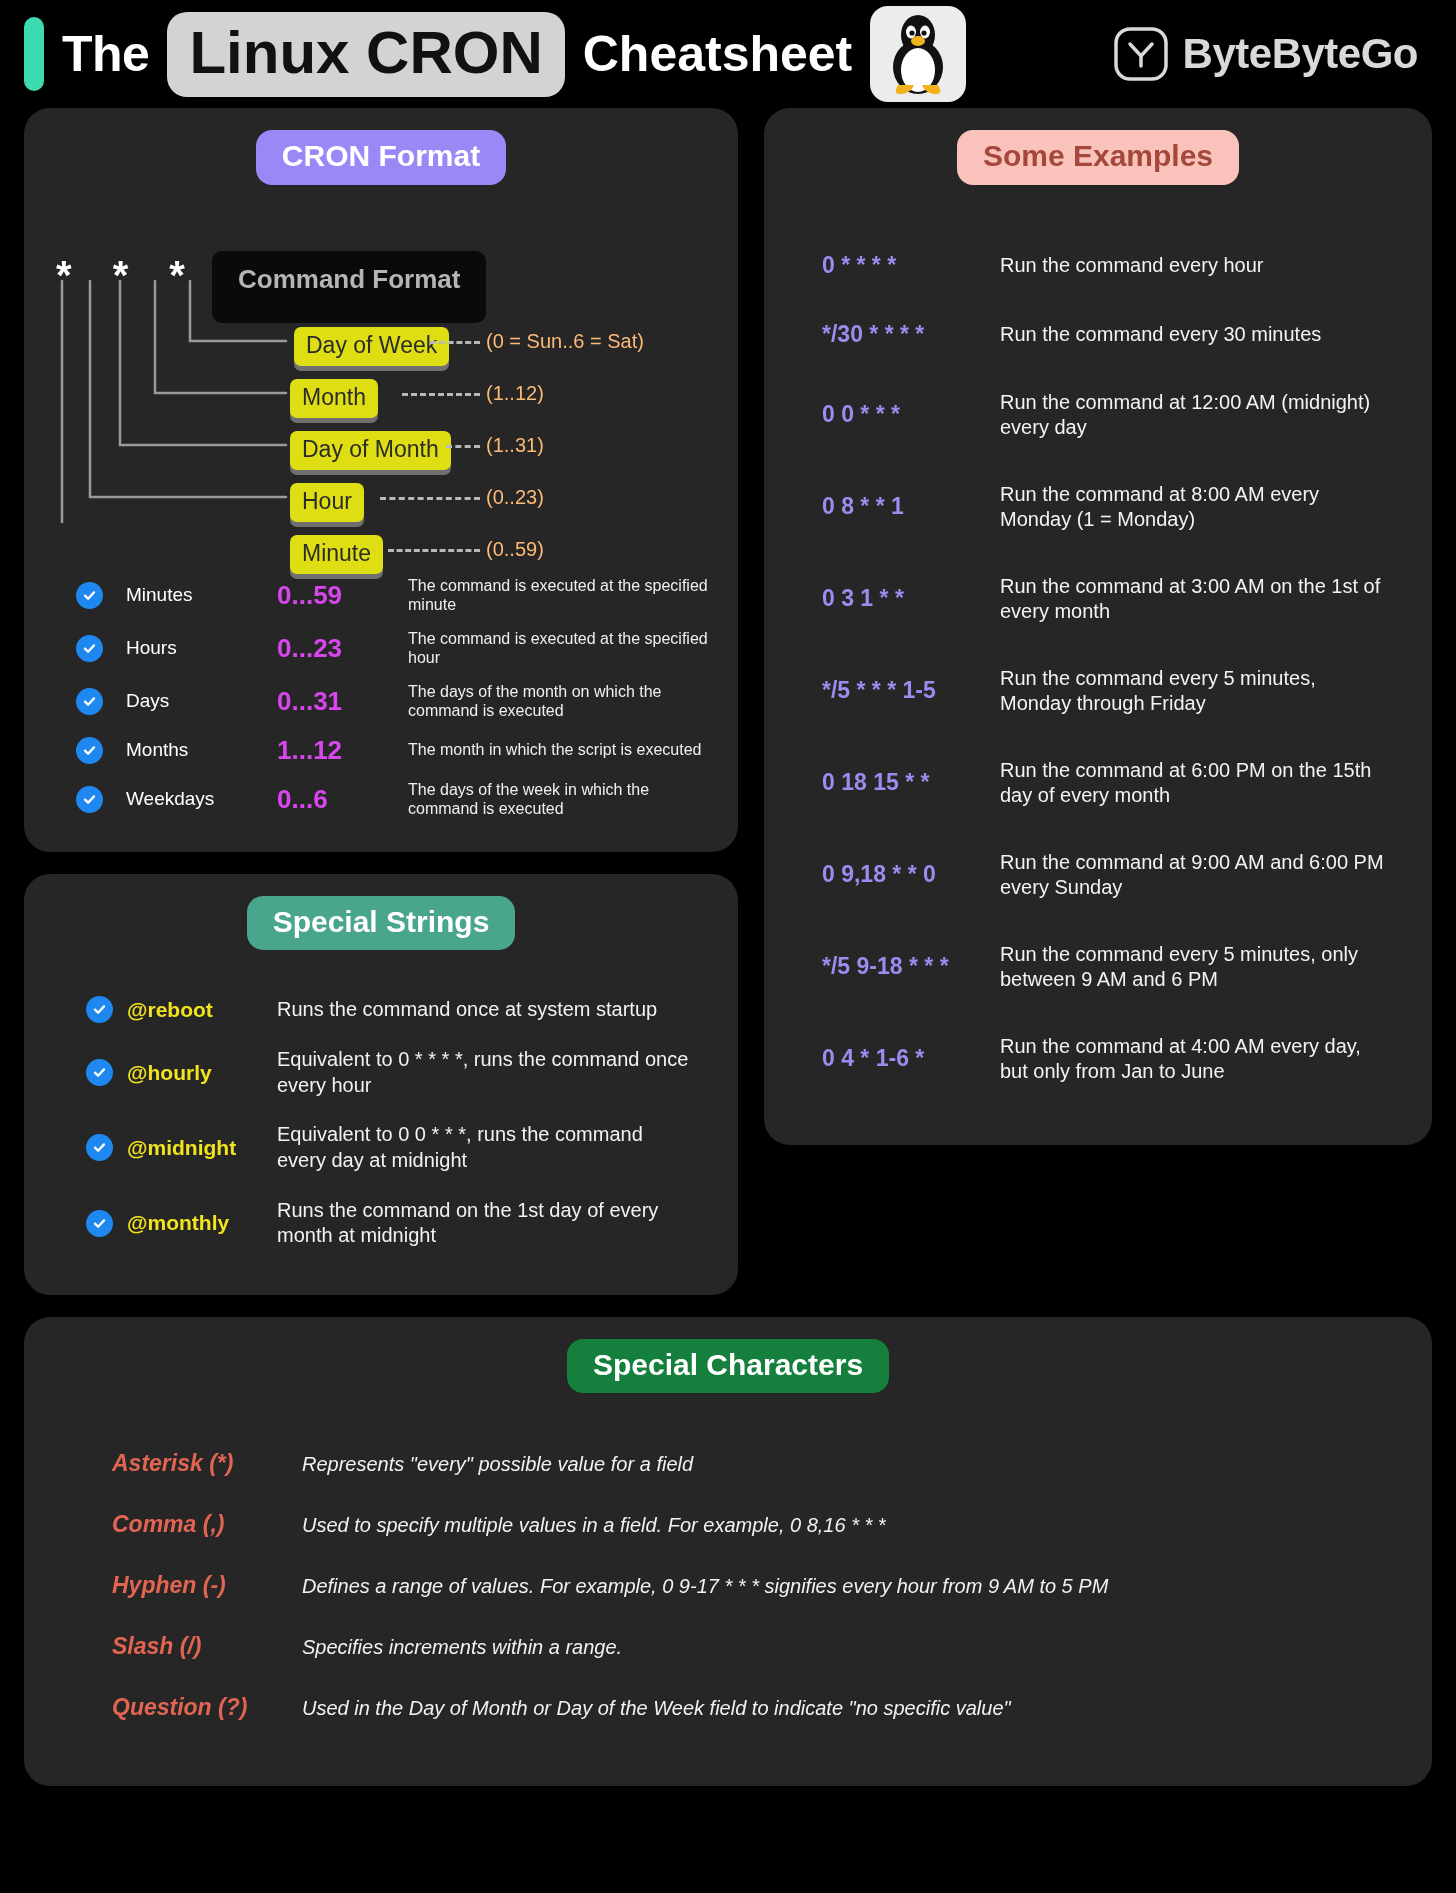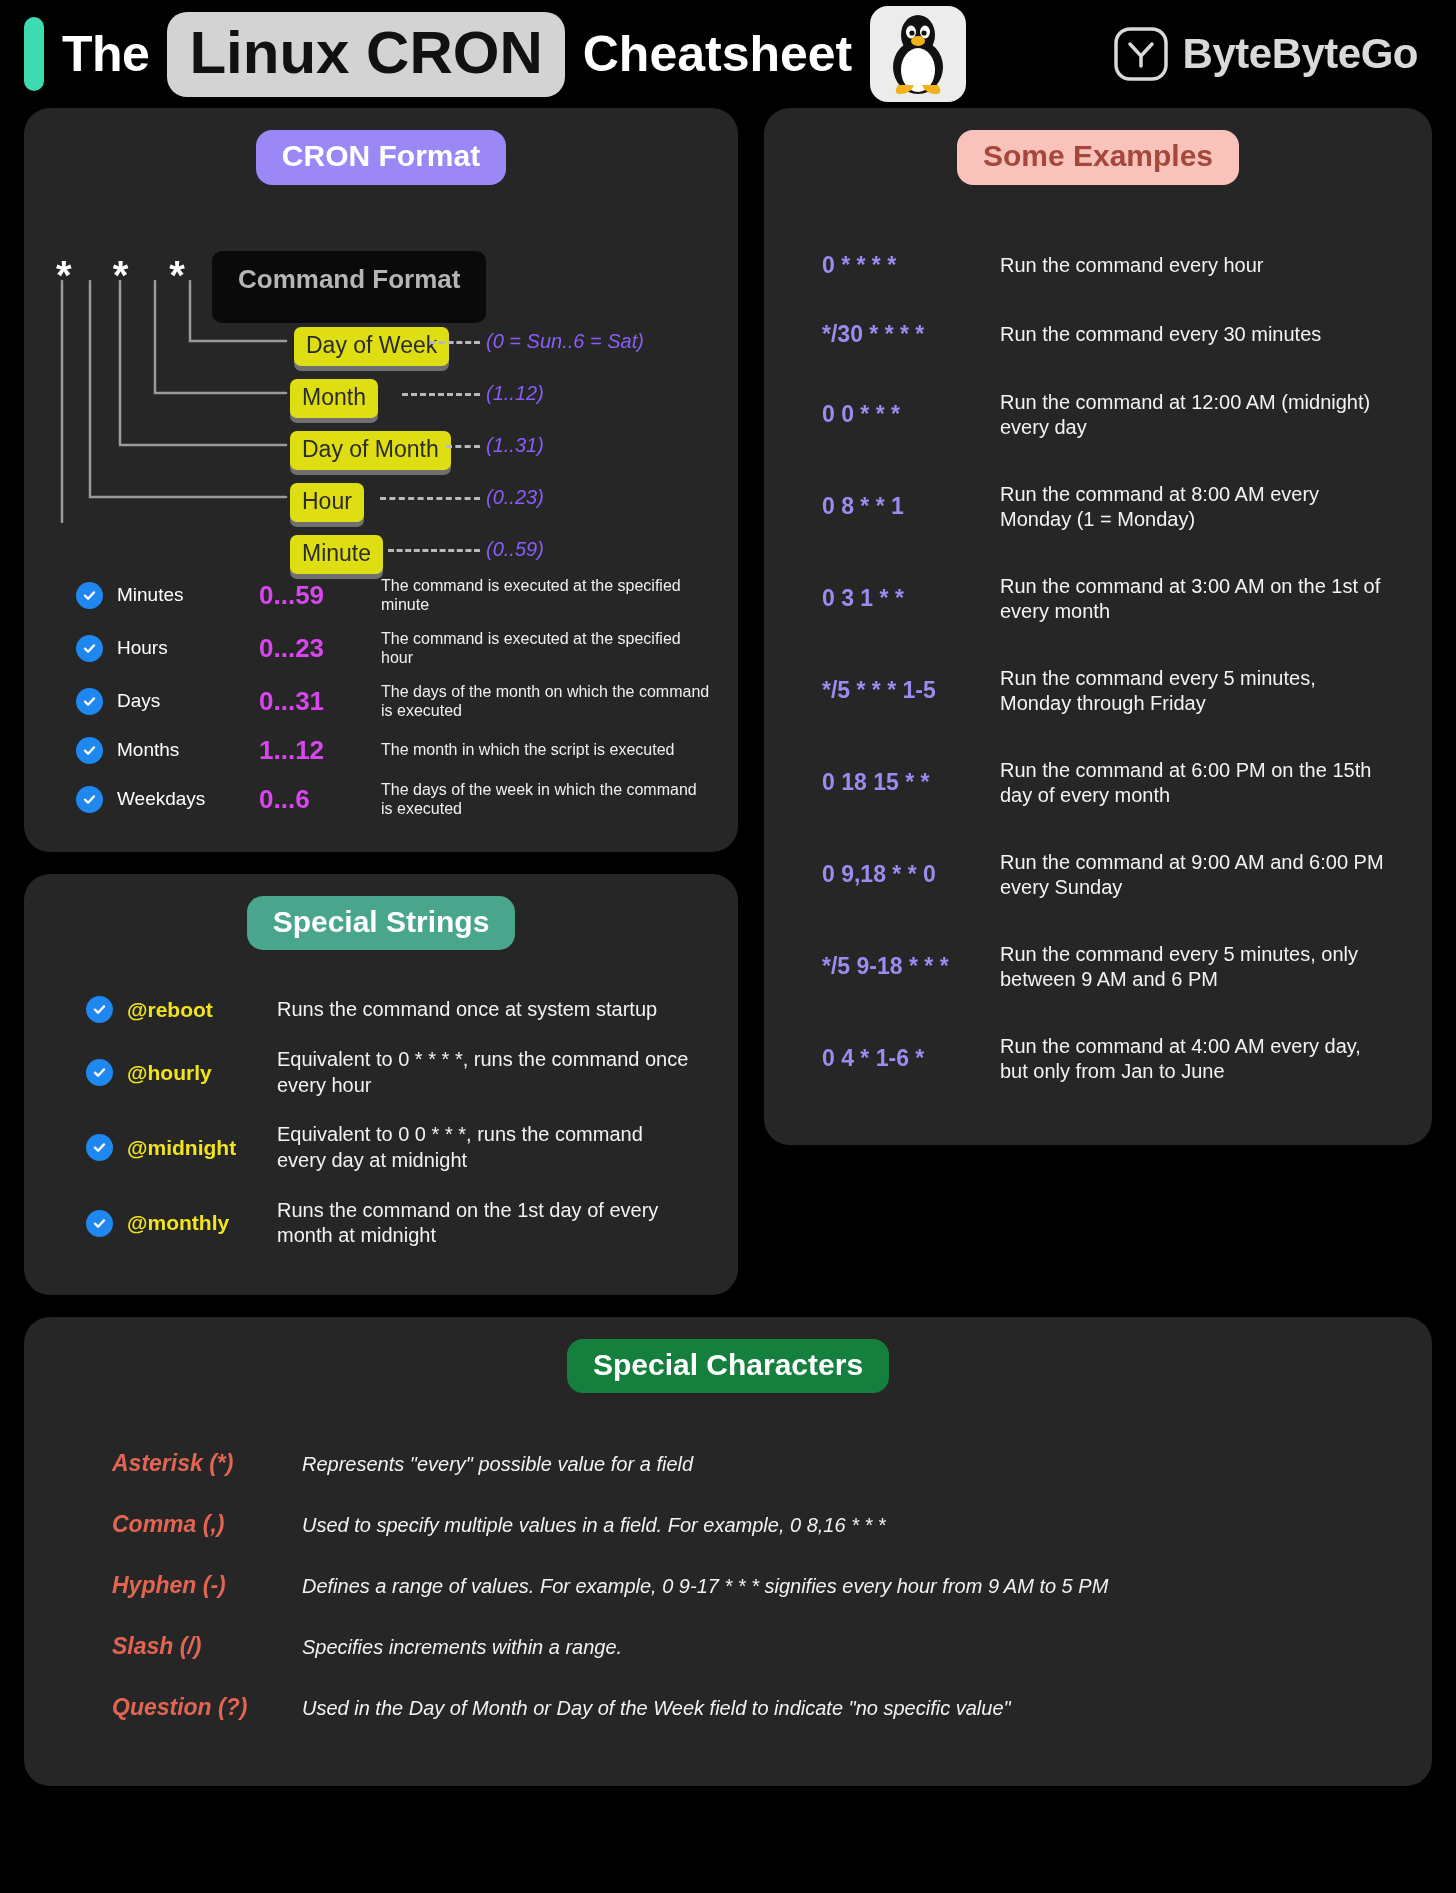--- a/index.html
+++ b/index.html
@@ -87,30 +87,30 @@
   .diagram svg { position: absolute; left: 0; top: 0; }
   .ylabel {
     position: absolute;
     background: #dede12; color: #2b2b2b;
     font-size: 23px; font-weight: normal;
     padding: 5px 12px 7px 12px; border-radius: 7px;
     box-shadow: 0 5px 0 #6f6f6f;
     white-space: nowrap;
   }
   .range {
-    position: absolute; color: #8b5cf6; font-size: 20px; white-space: nowrap; font-style: italic;
+    position: absolute; color: #fdba74; font-size: 20px; white-space: nowrap;
   }
   .dashes {
     position: absolute; border-top: 3px dashed #b9b9b9; height: 0;
   }
 
   
   .rows { margin-top: 4px; }
   .row {
-    display: flex; align-items: center; gap: 0;
+    display: flex; align-items: center; gap: 9px;
     padding: 7px 0 7px 26px;
   }
   .check {
     width: 27px; height: 27px; border-radius: 50%;
     background: #1e88f0; flex: 0 0 auto;
     display: flex; align-items: center; justify-content: center;
     margin-right: 14px;
   }
   .check svg { display: block; }
   .row-name { width: 142px; font-size: 19px; color: #ffffff; flex: 0 0 142px; }

